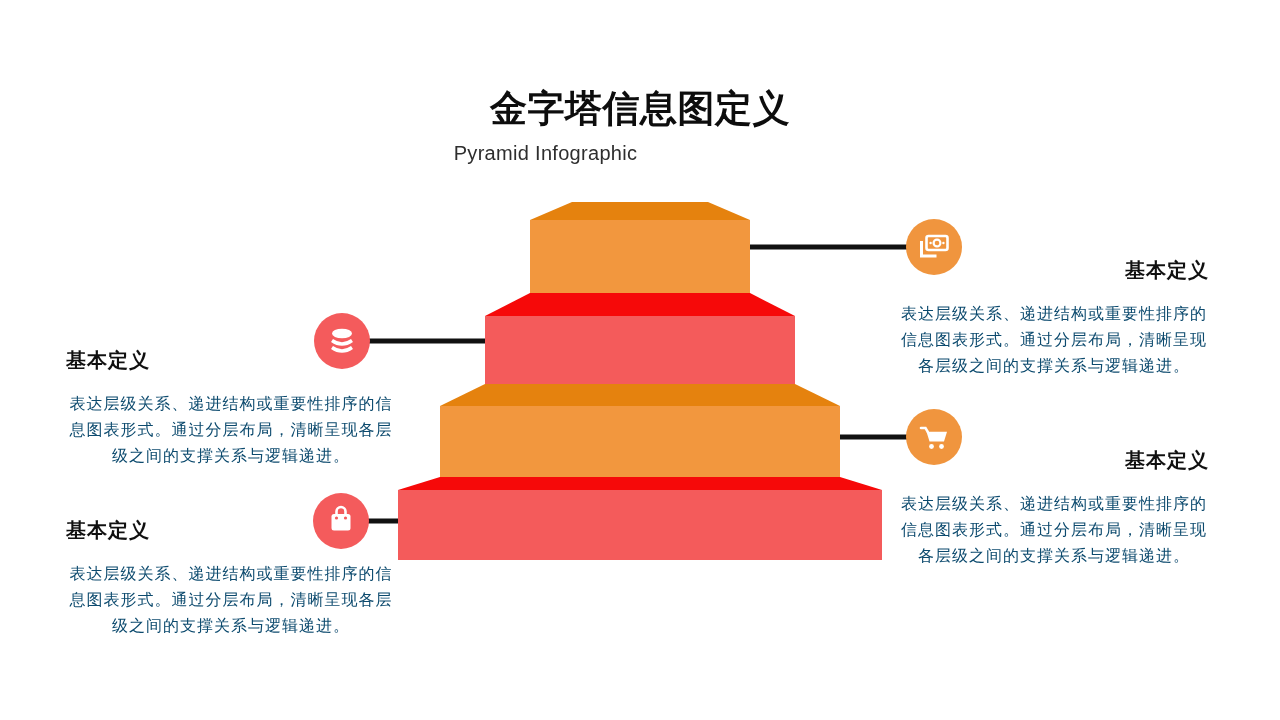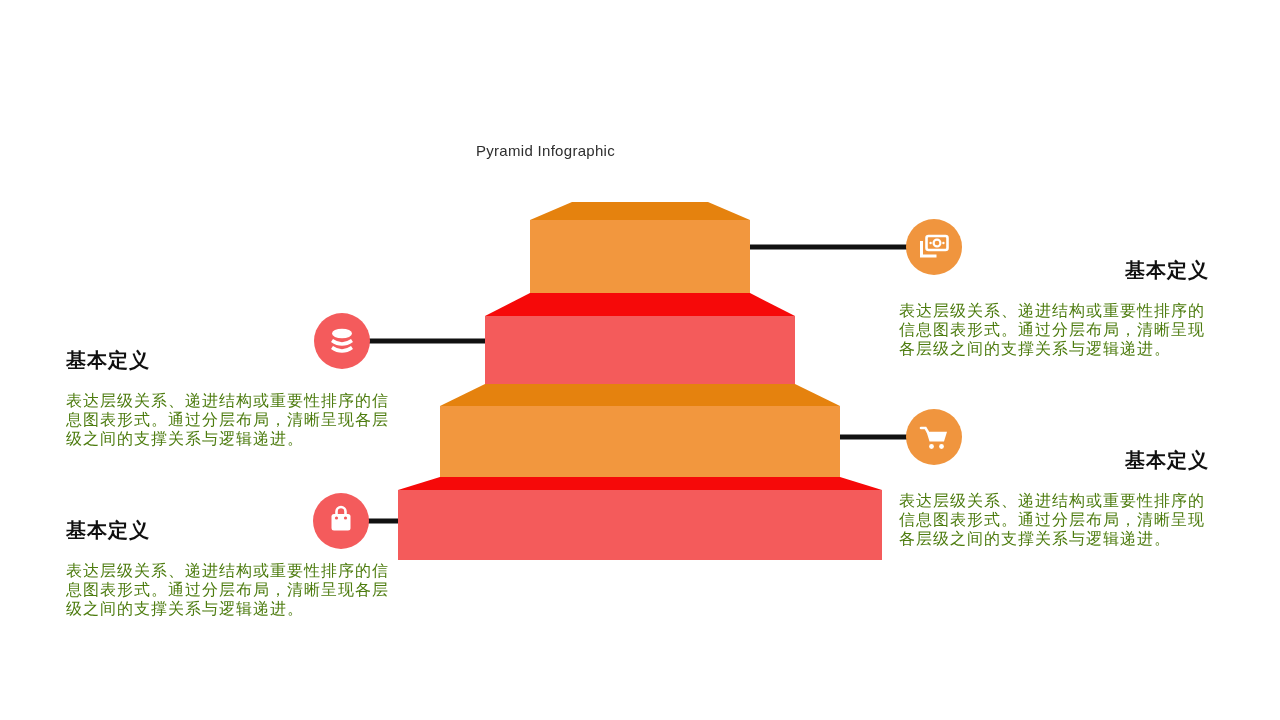--- a/index.html
+++ b/index.html
@@ -5,47 +5,48 @@
   html,body { margin:0; padding:0; background:#ffffff; font-family:"Liberation Sans","DejaVu Sans",sans-serif; }
   .stage { position:relative; width:1280px; height:720px; background:#ffffff; overflow:hidden; }
 
   .title {
     position:absolute; top:84px; left:0; width:1280px;
     text-align:center; font-size:37px; font-weight:bold; color:#0d0d0d;
     letter-spacing:0.5px;
   }
   .subtitle {
     position:absolute; top:142px; left:0; width:1091px;
-    text-align:center; font-size:15px; font-weight:400; color:#2e2e2e;
+    text-align:center; font-size:20px; font-weight:400; color:#2e2e2e;
     letter-spacing:0.3px;
   }
 
   svg.art { position:absolute; top:0; left:0; }
 
   .callout { position:absolute; }
   .callout .heading {
     font-size:20px; font-weight:bold; color:#101010; letter-spacing:1px;
     line-height:28px;
   }
   .callout .body {
-    margin-top:17px; font-size:16px; line-height:19px; letter-spacing:1px;
-    color:#4d7c0f; word-break:normal;
+    margin-top:17px; font-size:16px; line-height:26px; letter-spacing:1px;
+    color:#0c4a6e; word-break:normal;text-align:center;
   }
   .callout.right .heading { text-align:right; }
 
   #callout-right-top    { left:899px; top:256px; width:310px; }
   #callout-left-middle  { left:66px;  top:346px; width:330px; }
   #callout-right-middle { left:899px; top:446px; width:310px; }
   #callout-left-bottom  { left:66px;  top:516px; width:330px; }
 </style>
 </head>
 <body>
 
 <div class="stage">
 
+  <div class="title">金字塔信息图定义</div>
   <div class="subtitle">Pyramid Infographic</div>
 
   <svg class="art" width="1280" height="720" viewBox="0 0 1280 720">
 
     <line x1="750" y1="247" x2="934" y2="247" stroke-width="5" stroke="#111111"></line>
     <line x1="342" y1="341" x2="486" y2="341" stroke-width="5" stroke="#111111"></line>
     <line x1="840" y1="437" x2="934" y2="437" stroke-width="5" stroke="#111111"></line>
     <line x1="341" y1="521" x2="400" y2="521" stroke-width="5" stroke="#111111"></line>
 
     <polygon points="572,202 708,202 750,220 530,220" fill="#e5820e"></polygon>

